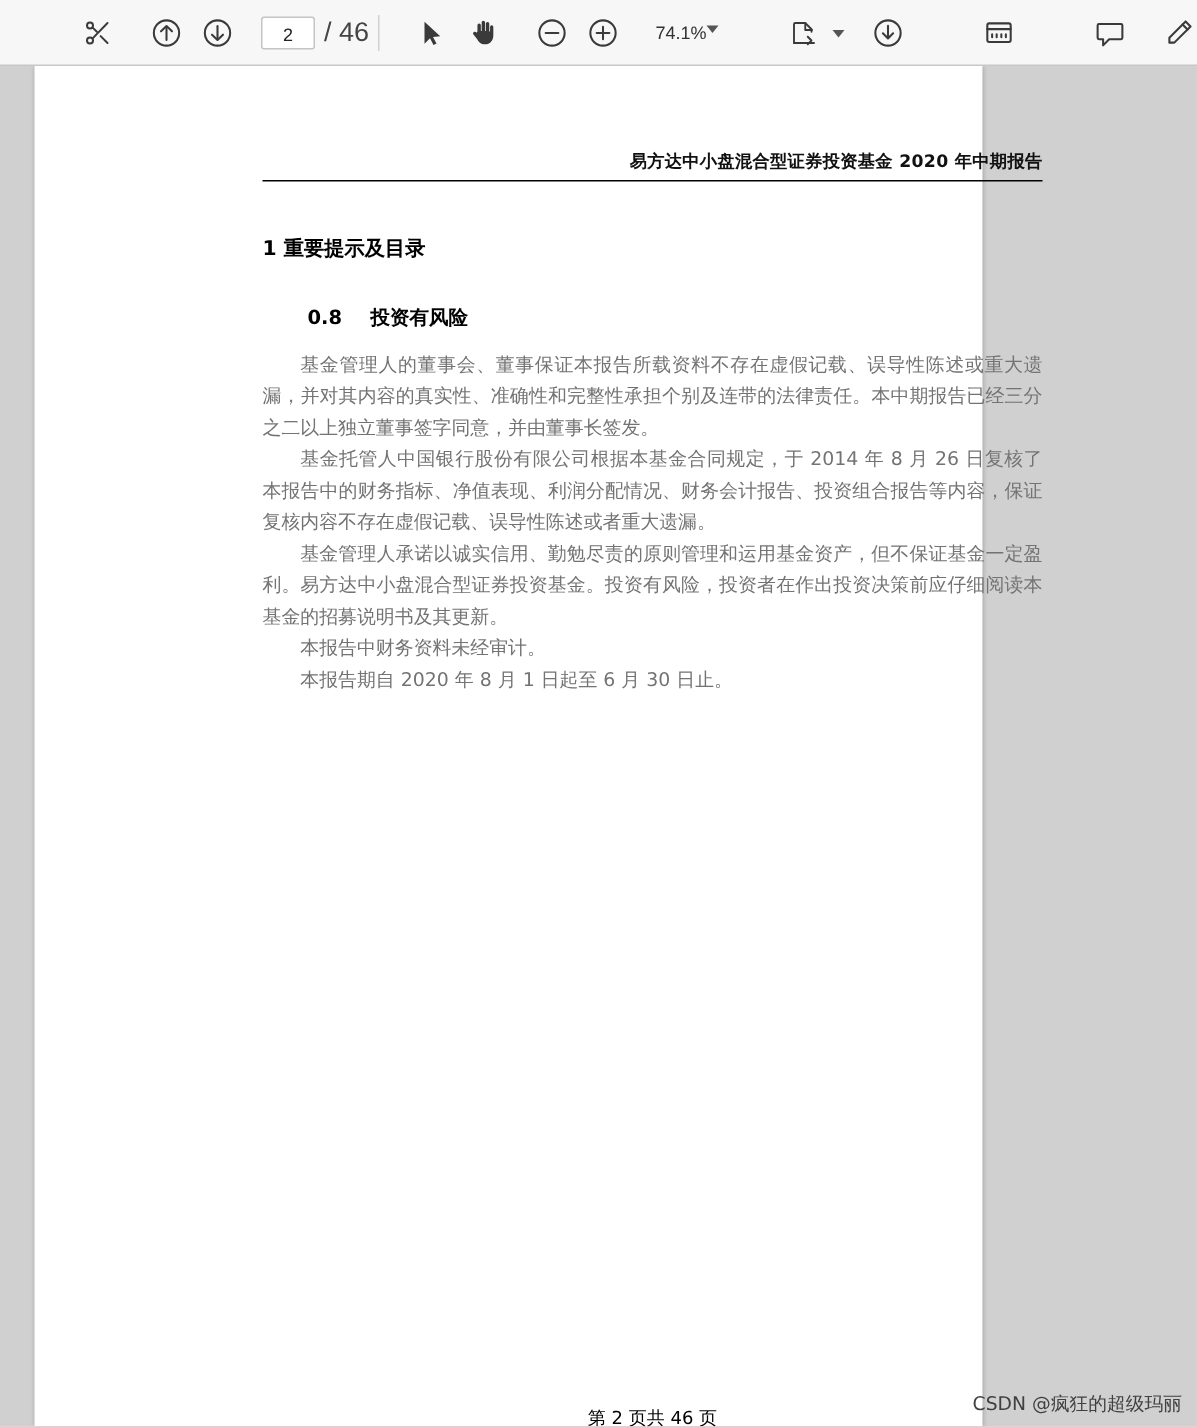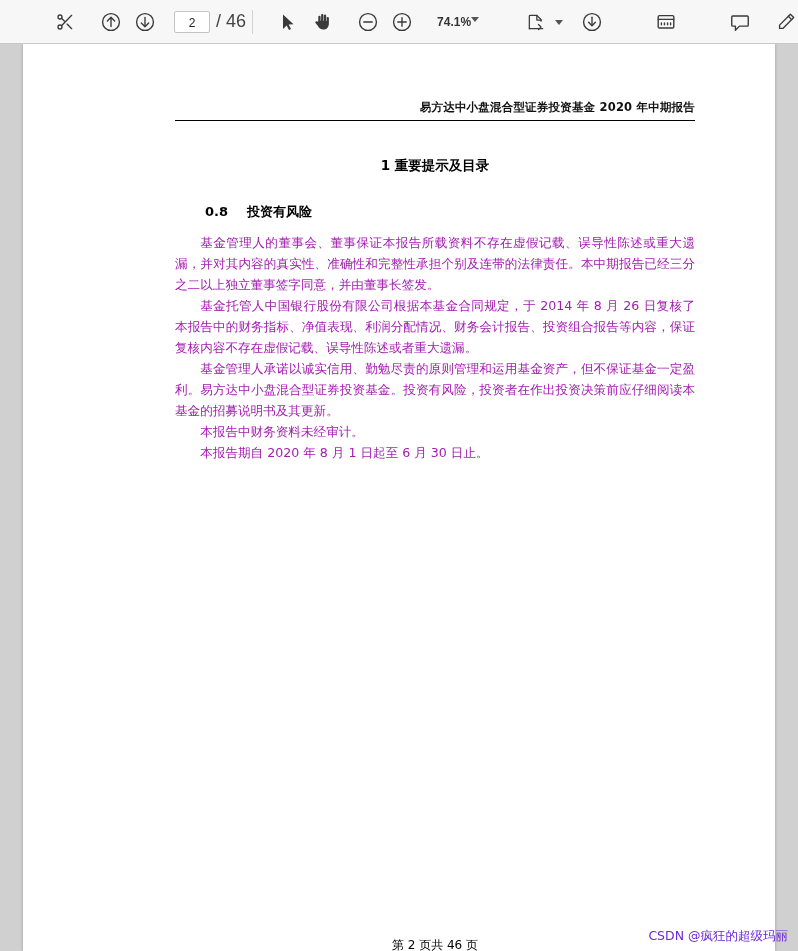--- a/index.html
+++ b/index.html
@@ -68,21 +68,20 @@
     font-size: 18px;
     color: #444;
   }
 
   .zoom-box {
     display: flex;
     align-items: flex-start;
     gap: 0;
     flex: 0 0 auto;
     margin-left: 6px;
-    font-weight: bold;
   }
   .zoom-val {
     font-size: 12px;
     color: #333;
   }
   .caret {
     width: 0; height: 0;
     border-left: 4px solid transparent;
     border-right: 4px solid transparent;
     border-top: 5px solid #555;
@@ -100,21 +99,21 @@
     position: relative;
     width: 798px;
     height: 907px;
     background: #d0d0d0;
     overflow: hidden;
   }
   .page-sheet {
     position: absolute;
     left: 23px;
     top: 0;
-    width: 752px;
+    width: 632px;
     height: 907px;
     background: #ffffff;
     box-shadow: 0 0 3px rgba(0,0,0,0.25);
   }
 
   .doc-body {
     position: absolute;
     left: 0; top: 0; right: 0; bottom: 0;
     padding: 0;
     font-family: "DejaVu Sans", "Liberation Sans", sans-serif;
@@ -139,59 +138,58 @@
     width: 520px;
     height: 1px;
     background: #000;
   }
 
   .h1 {
     position: absolute;
     left: 152px;
     top: 113px;
     width: 520px;
-    text-align: center;
     font-size: 13.5px;
     font-weight: bold;
   }
   .h2 {
     position: absolute;
     left: 182px;
     top: 159px;
     font-size: 13px;
     font-weight: bold;
   }
   .h2 .num { display: inline-block; width: 42px; }
 
   .para {
     position: absolute;
     left: 152px;
     width: 520px;
     font-size: 12.6px;
     line-height: 21px;
     text-indent: 2em;
     text-align: justify;
-    color: #a21caf;
+    color: #737373;
   }
 
   .footer {
     position: absolute;
     left: 152px;
     top: 893px;
     width: 520px;
     text-align: center;
     font-size: 12px;
   }
 
   .watermark {
     position: absolute;
     right: 10px;
     bottom: 6px;
     font-size: 12.5px;
-    color: #6d28d9;
+    color: #404040;
     font-family: "DejaVu Sans", "Liberation Sans", sans-serif;
   }
 </style>
 </head>
 <body>
 
 <div class="toolbar">
 
   <div class="spacer-lg"></div>
 

